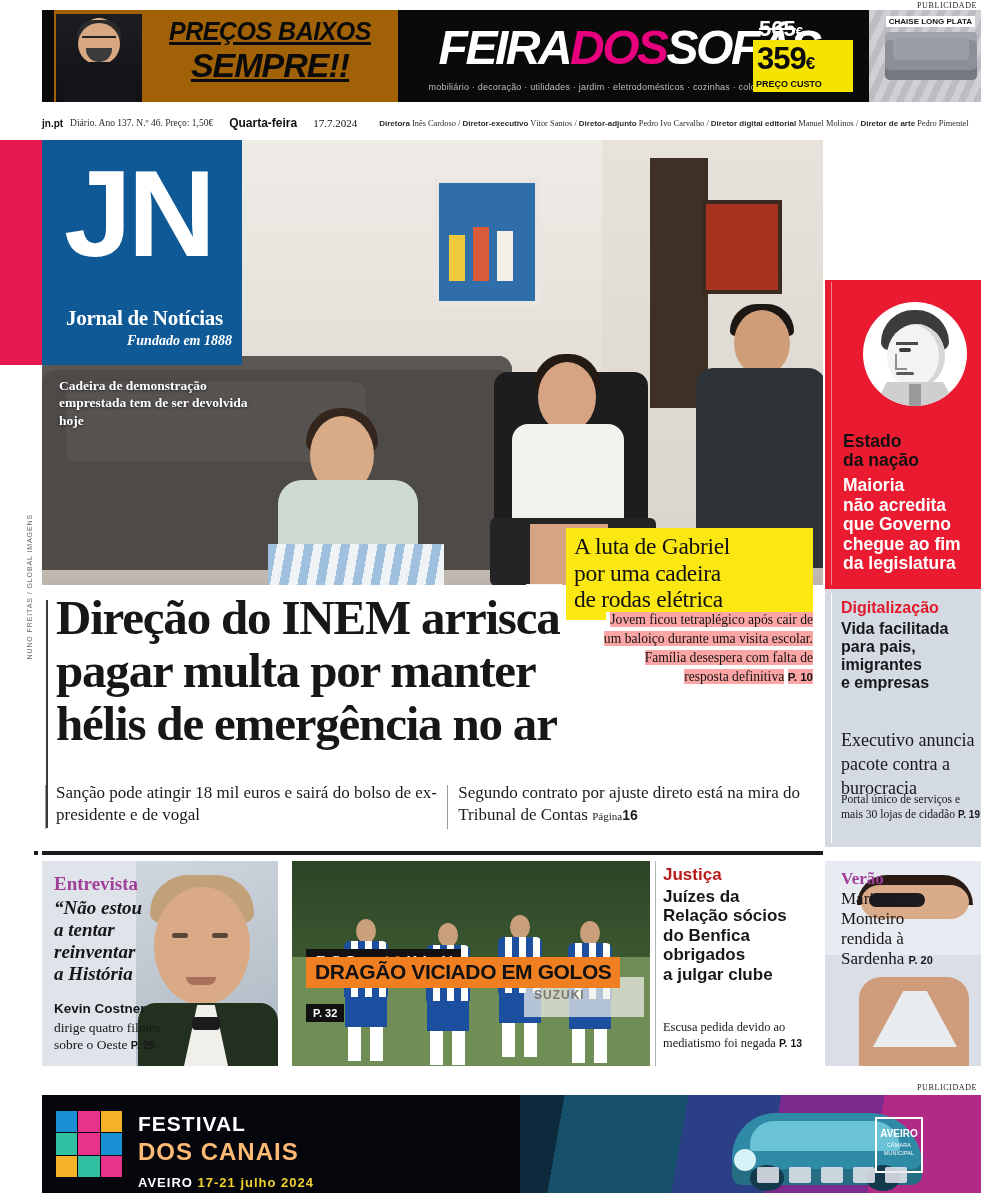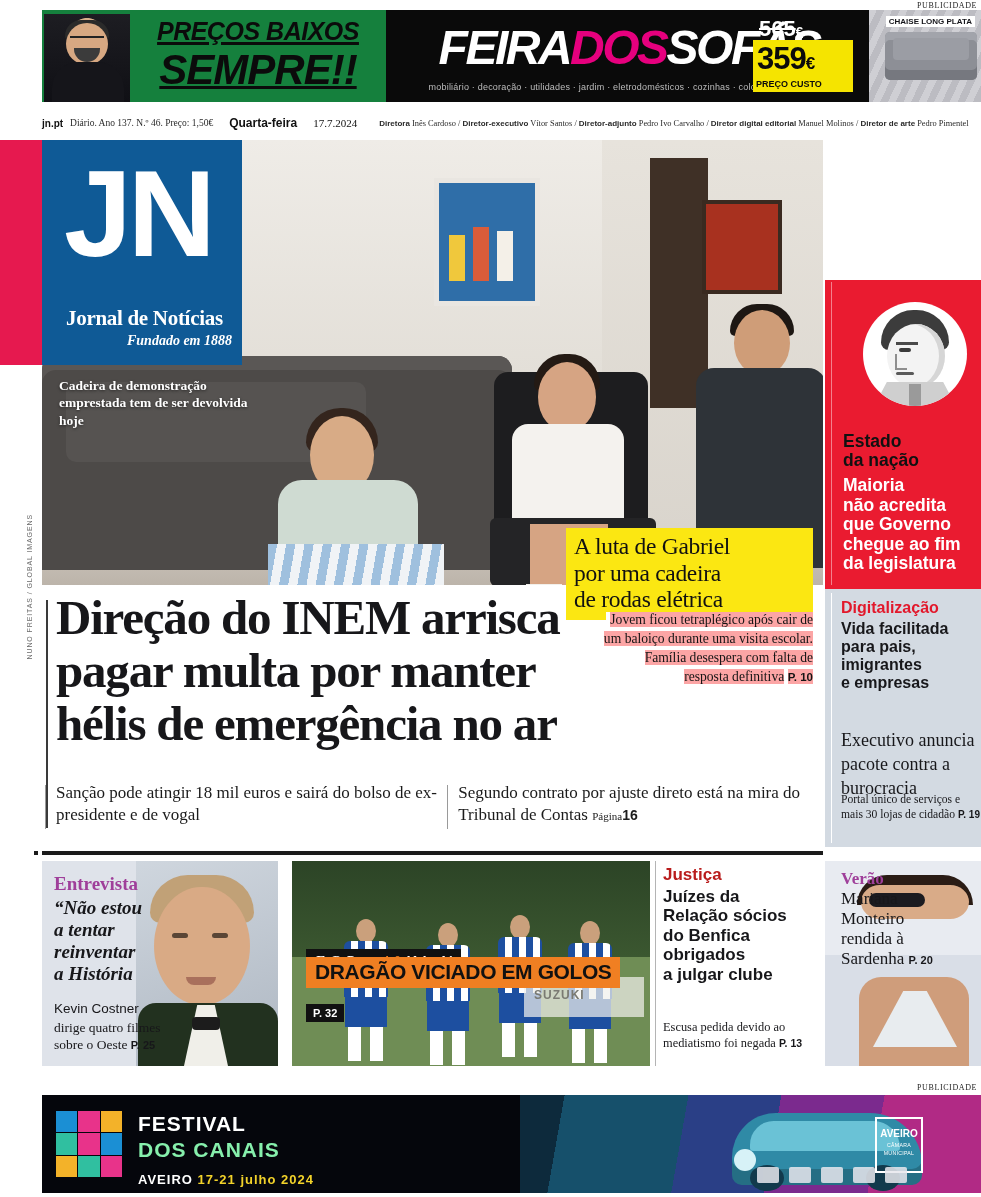--- a/index.html
+++ b/index.html
@@ -3,32 +3,32 @@
 <meta charset="utf-8">
 <title>Jornal de Notícias</title>
 <style>
   html,body{margin:0;padding:0;background:#ffffff;}
   body{width:981px;height:1197px;font-family:"Liberation Serif",serif;color:#1b1b1b;overflow:hidden;position:relative;}
   .page{position:relative;width:981px;height:1197px;background:#fff;}
 
   
   .pub-label{position:absolute;right:4px;font-family:"Liberation Serif",serif;font-size:8px;letter-spacing:.6px;color:#222;}
   .top-ad{position:absolute;left:42px;top:10px;width:939px;height:92px;background:#0a0a0a;overflow:hidden;}
-  .ad-left{position:absolute;left:0;top:0;width:344px;height:108px;background:#15803d;}
+  .ad-left{position:absolute;left:12px;top:0;width:344px;height:108px;background:#a16207;}
   .ad-person{position:absolute;left:2px;top:4px;width:86px;height:88px;background:
      radial-gradient(circle at 50% 24%, #d9b08a 0 21%, rgba(0,0,0,0) 22%),
      linear-gradient(#1d1d22,#101015);}
   .ad-head{position:absolute;left:22px;top:9px;width:42px;height:42px;border-radius:50%;background:#d7a882;}
   .ad-hair{position:absolute;left:21px;top:6px;width:44px;height:19px;border-radius:22px 22px 4px 4px;background:#2a2a2a;}
   .ad-glass{position:absolute;left:26px;top:22px;width:34px;height:8px;border-top:2px solid #232323;}
   .ad-beard{position:absolute;left:30px;top:34px;width:26px;height:14px;border-radius:0 0 14px 14px;background:#3b3b3b;}
   .ad-body{position:absolute;left:8px;top:48px;width:72px;height:44px;background:#15151a;border-radius:26px 26px 0 0;}
   .ad-yellowtext{position:absolute;left:92px;top:8px;width:248px;text-align:center;}
   .ad-l1{font-family:"Liberation Sans",sans-serif;font-weight:bold;font-style:italic;font-size:25px;letter-spacing:-.5px;color:#0b0b0b;text-decoration:underline;text-decoration-thickness:3px;line-height:1.05;}
-  .ad-l2{font-family:"Liberation Sans",sans-serif;font-weight:bold;font-style:italic;font-size:42px;letter-spacing:-1px;color:#0b0b0b;text-decoration:underline;text-decoration-thickness:3px;line-height:1.05;margin-top:4px;}
+  .ad-l2{font-family:"Liberation Sans",sans-serif;font-weight:bold;font-style:italic;font-size:34px;letter-spacing:-1px;color:#0b0b0b;text-decoration:underline;text-decoration-thickness:3px;line-height:1.05;margin-top:4px;}
   .ad-center{position:absolute;left:352px;top:0;width:470px;height:92px;}
   .ad-feira{position:absolute;left:0;top:14px;width:470px;text-align:center;font-family:"Liberation Sans",sans-serif;font-weight:bold;font-style:italic;font-size:48px;letter-spacing:-2.5px;line-height:1;}
   .ad-feira .w1{color:#ffffff;}
   .ad-feira .w2{color:#e6007e;}
   .ad-feira .w3{color:#ffffff;}
   .ad-tags{position:absolute;left:0;top:72px;width:470px;text-align:center;font-family:"Liberation Sans",sans-serif;font-size:9px;color:#bdbdbd;letter-spacing:.2px;}
   .ad-right{position:absolute;right:0;top:0;width:112px;height:92px;background:
       repeating-linear-gradient(115deg,#cfcfd4 0 7px,#bcbcc2 7px 14px);}
   .ad-sofa{position:absolute;right:4px;top:22px;width:92px;height:48px;background:#8d8f96;border-radius:5px;box-shadow:inset 0 8px 0 #a2a4ab, inset 0 -10px 0 #76787f;}
   .ad-sofa:after{content:"";position:absolute;left:8px;top:6px;width:76px;height:22px;background:#9b9da4;border-radius:4px;}
@@ -147,21 +147,21 @@
   .bi-face{position:absolute;left:18px;top:26px;width:96px;height:118px;border-radius:48px/60px;background:#d9aa85;}
   .bi-hair{position:absolute;left:14px;top:14px;width:104px;height:48px;border-radius:52px 52px 14px 14px;background:#c1a177;}
   .bi-eye1{position:absolute;left:36px;top:72px;width:16px;height:5px;background:#5a4636;border-radius:3px;}
   .bi-eye2{position:absolute;left:76px;top:72px;width:16px;height:5px;background:#5a4636;border-radius:3px;}
   .bi-mouth{position:absolute;left:50px;top:116px;width:30px;height:8px;background:#a9705c;border-radius:0 0 14px 14px;}
   .bi-suit{position:absolute;left:2px;top:142px;width:140px;height:63px;background:#22311f;border-radius:18px 18px 0 0;}
   .bi-shirt{position:absolute;left:48px;top:144px;width:44px;height:61px;background:#f0efe9;clip-path:polygon(30% 0,70% 0,100% 100%,0 100%);}
   .bi-bow{position:absolute;left:56px;top:156px;width:28px;height:13px;background:#1c1c1c;border-radius:4px;}
   .bi-kicker{position:absolute;left:12px;top:12px;font-family:"Liberation Serif",serif;font-weight:bold;font-size:19px;color:#9f3f9a;}
   .bi-quote{position:absolute;left:12px;top:36px;width:126px;font-family:"Liberation Serif",serif;font-weight:bold;font-style:italic;font-size:19px;line-height:1.16;color:#17171a;}
-  .bi-name{position:absolute;left:12px;top:140px;width:130px;font-family:"Liberation Sans",sans-serif;font-weight:normal;font-size:13.5px;color:#17171a;}
+  .bi-name{position:absolute;left:12px;top:140px;width:130px;font-family:"Liberation Sans",sans-serif;font-weight:bold;font-size:13.5px;color:#17171a;}
   .bi-desc{position:absolute;left:12px;top:158px;width:130px;font-family:"Liberation Serif",serif;font-size:13.5px;line-height:1.28;color:#17171a;}
   .bi-desc b{font-family:"Liberation Sans",sans-serif;font-weight:bold;font-size:11px;}
 
   .bot-sport{position:absolute;left:292px;top:861px;width:358px;height:205px;background:#3d5a33;overflow:hidden;}
   .sp-grass{position:absolute;left:0;top:0;width:358px;height:205px;background:linear-gradient(180deg,#44603a 0 46%,#6f8d55 46% 100%);}
   .sp-trees{position:absolute;left:0;top:0;width:358px;height:96px;background:linear-gradient(180deg,#2c4426,#3b5730);}
   .sp-shirt{position:absolute;width:44px;height:56px;background:repeating-linear-gradient(90deg,#1d4fa0 0 7px,#ffffff 7px 14px);border-radius:6px 6px 0 0;}
   .sp-short{position:absolute;width:42px;height:30px;background:#1d4fa0;}
   .sp-sk{position:absolute;width:13px;height:34px;background:#ffffff;}
   .sp-head{position:absolute;width:20px;height:24px;border-radius:10px/12px;background:#caa07c;}
@@ -198,21 +198,21 @@
      linear-gradient(100deg,#0d2a3c 0 16%,#16506b 16% 40%,#2a3f86 40% 58%,#7b2a8e 58% 78%,#b12a85 78% 100%);}
   .ba-car{position:absolute;left:250px;top:18px;width:190px;height:72px;background:#2f8aa6;border-radius:44px 52px 10px 10px;box-shadow:inset 0 -16px 0 rgba(0,0,0,.2);}
   .ba-win{position:absolute;left:268px;top:26px;width:150px;height:30px;background:#7fd4e6;border-radius:30px 34px 4px 4px;opacity:.75;}
   .ba-wh1{position:absolute;left:268px;top:70px;width:34px;height:26px;border-radius:50%;background:#123a4c;}
   .ba-wh2{position:absolute;left:384px;top:70px;width:34px;height:26px;border-radius:50%;background:#123a4c;}
   .ba-lamp{position:absolute;left:252px;top:54px;width:22px;height:22px;border-radius:50%;background:#d7f2f7;}
   .ba-logo{position:absolute;left:14px;top:16px;width:66px;height:66px;display:grid;grid-template-columns:repeat(3,1fr);grid-template-rows:repeat(3,1fr);gap:1px;}
   .ba-logo i{display:block;}
   .ba-text{position:absolute;left:96px;top:16px;}
   .ba-t1{font-family:"Liberation Sans",sans-serif;font-weight:bold;font-size:21px;letter-spacing:1px;color:#ffffff;line-height:1.25;}
-  .ba-t2{font-family:"Liberation Sans",sans-serif;font-weight:bold;font-size:21px;letter-spacing:1px;color:#86efac;line-height:1.25;}
+  .ba-t2{font-family:"Liberation Sans",sans-serif;font-weight:bold;font-size:24px;letter-spacing:1px;color:#fdba74;line-height:1.25;}
   .ba-t3{font-family:"Liberation Sans",sans-serif;font-weight:bold;font-size:13px;letter-spacing:1px;color:#ffffff;margin-top:8px;}
   .ba-t3 em{color:#f2d22a;font-style:normal;}
   .ba-aveiro{position:absolute;right:58px;top:22px;width:44px;height:52px;border:2px solid #ffffff;text-align:center;}
   .ba-aveiro .a1{font-family:"Liberation Sans",sans-serif;font-weight:bold;font-size:10px;color:#fff;margin-top:9px;}
   .ba-aveiro .a2{font-family:"Liberation Sans",sans-serif;font-size:5.2px;color:#fff;line-height:1.5;margin-top:3px;letter-spacing:.3px;}
   .ba-logos{position:absolute;right:74px;bottom:10px;display:flex;gap:10px;align-items:flex-end;opacity:.85;}
   .ba-logos i{display:block;width:22px;height:16px;background:#e8e8ee;border-radius:2px;}
 </style>
 </head>
 <body>

